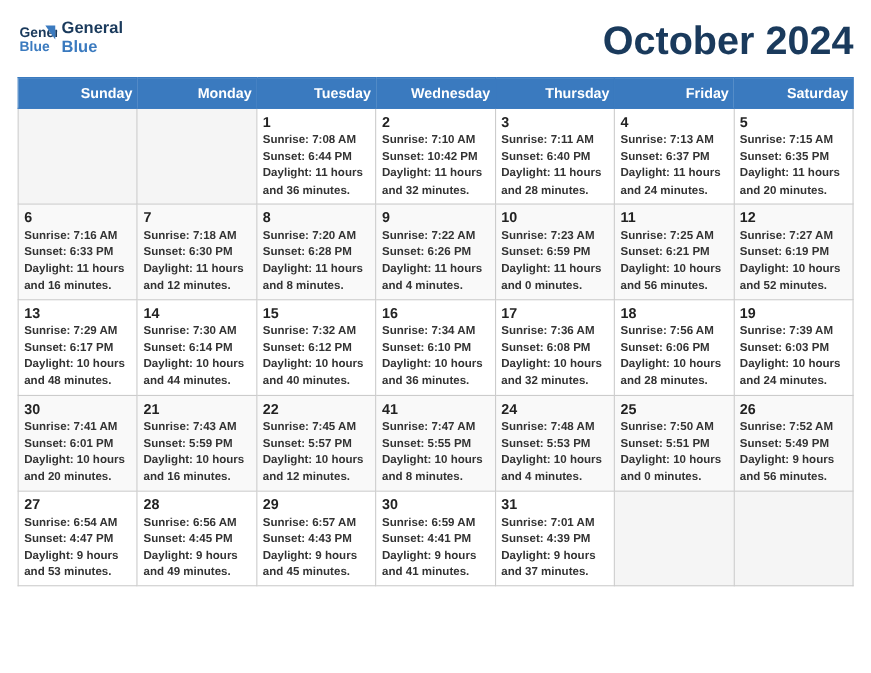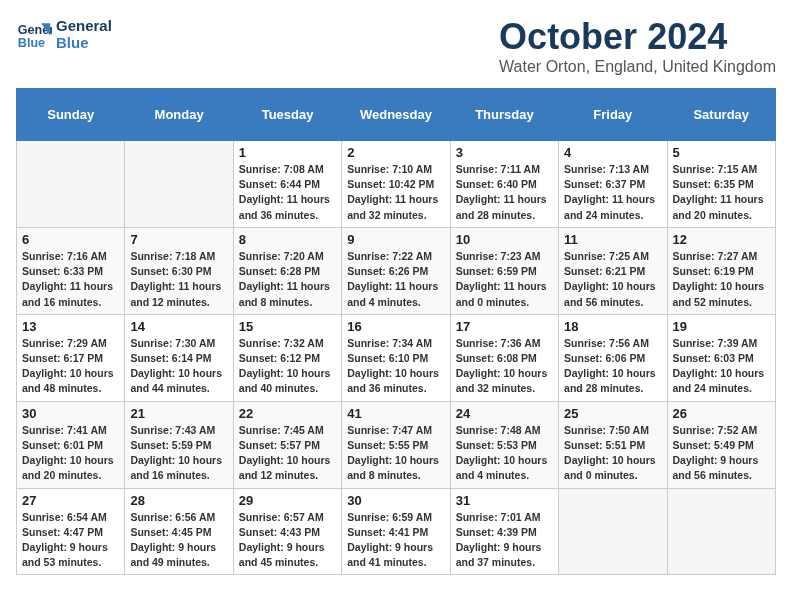--- a/index.html
+++ b/index.html
@@ -19,43 +19,43 @@
     .logo {
       display: flex;
       align-items: center;
       gap: 4px;
     }
     .logo-icon {
       width: 36px;
       height: 36px;
     }
     .title-block {
-      text-align: left;
+      text-align: center;
     }
     .month-title {
       font-size: 36px;
       font-weight: bold;
       color: #1a3a5c;
     }
     .location {
       font-size: 16px;
       color: #555;
     }
     table {
       width: 100%;
       border-collapse: collapse;
       table-layout: fixed;
     }
     th {
       background-color: #3a7abf;
       color: #fff;
       font-size: 13px;
       font-weight: bold;
-      padding: 18px 4px;
-      text-align: center;
+      padding: 6px 4px;
+      text-align: right;
       border: 1px solid #3a7abf;
     }
     td {
       border: 1px solid #ccc;
       vertical-align: top;
       padding: 4px 5px;
       font-size: 10.5px;
       color: #333;
       height: 82px;
       background: #fff;
@@ -93,21 +93,20 @@
       <text x="2" y="34" font-size="14" font-weight="bold" fill="#3a7abf">Blue</text>
       <polygon points="28,8 38,8 38,22" fill="#3a7abf"></polygon>
     </svg>
     <div>
       <div style="font-size:15px;font-weight:bold;color:#1a3a5c;">General</div>
       <div style="font-size:15px;font-weight:bold;color:#3a7abf;">Blue</div>
     </div>
   </div>
   <div class="title-block">
     <div class="month-title">October 2024</div>
-    <div class="location">Water Orton, England, United Kingdom</div>
   </div>
 </div>
 
 <table>
   <thead>
     <tr>
     <th>Sunday</th>
         <th>Monday</th>
         <th>Tuesday</th>
         <th>Wednesday</th>

